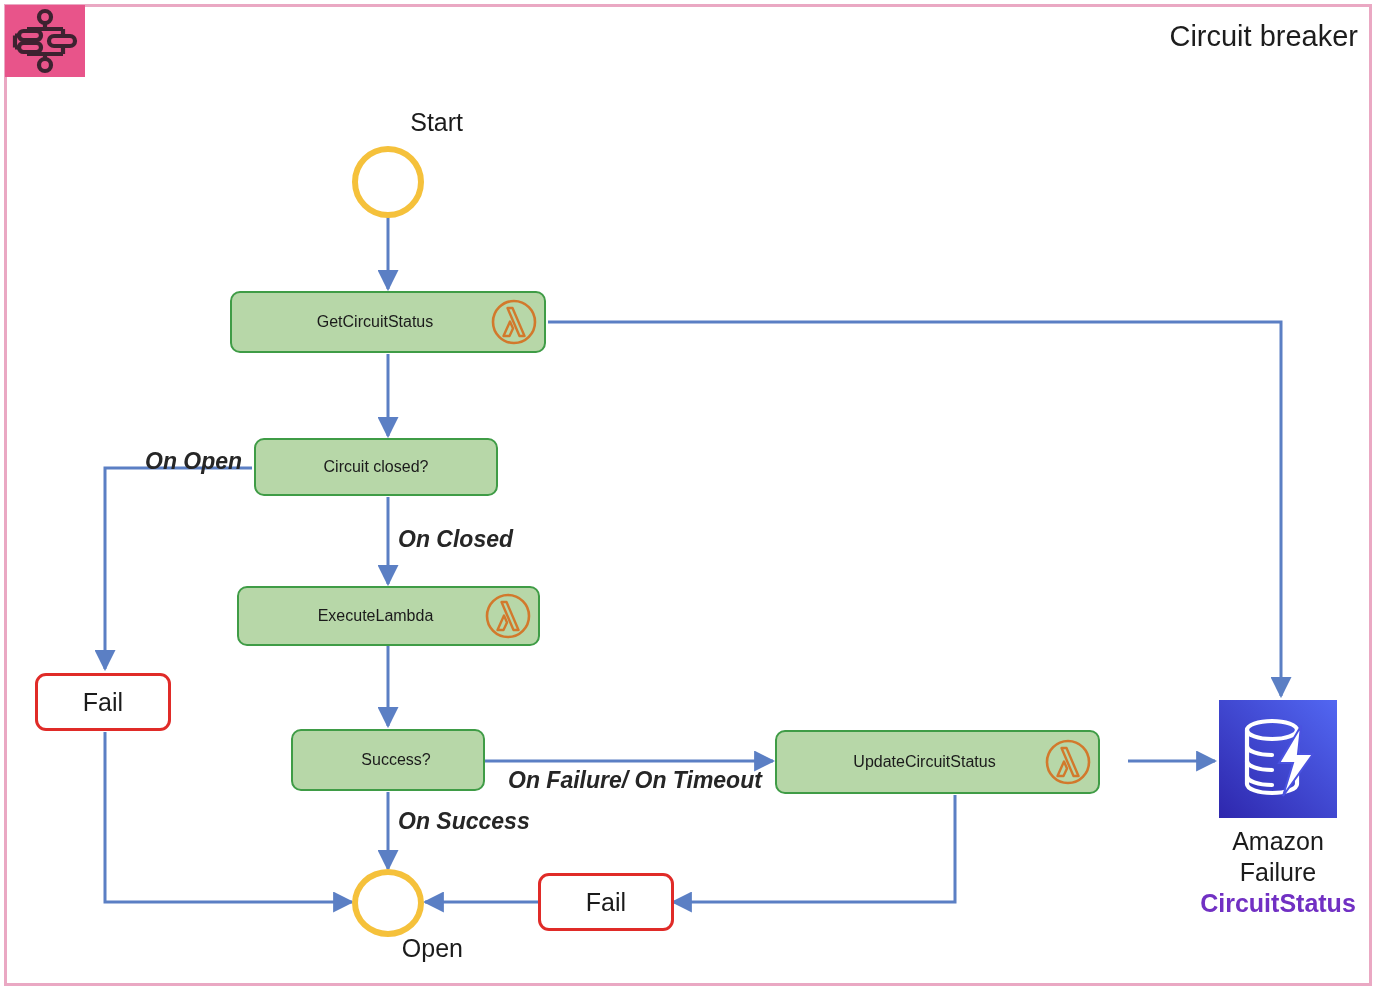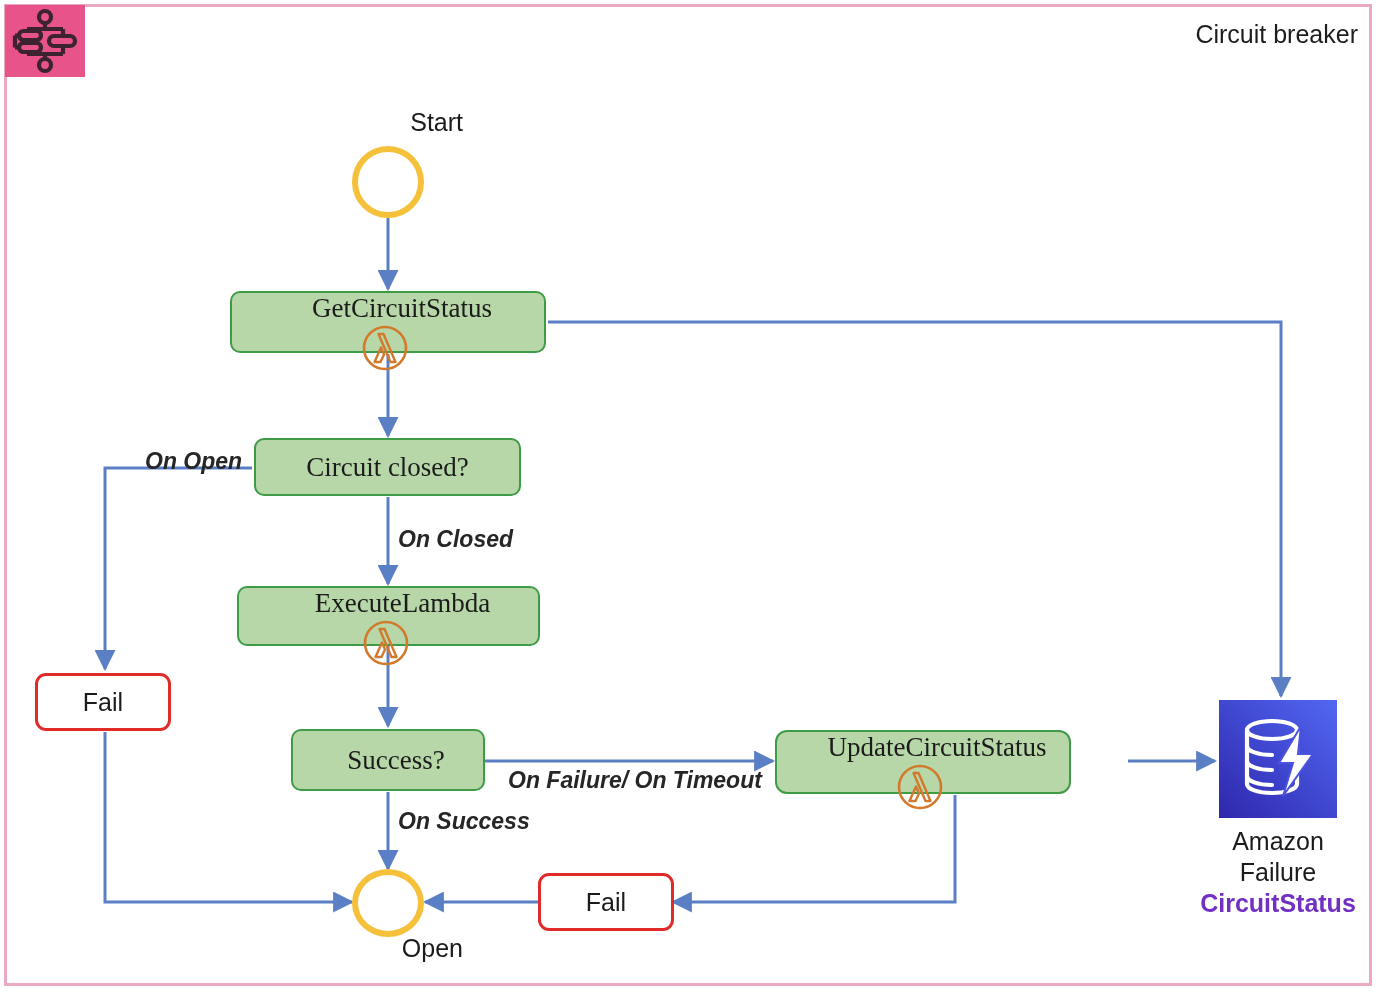--- a/index.html
+++ b/index.html
@@ -25,21 +25,21 @@
     width: 1368px;
     height: 982px;
     border: 3px solid #eaa8c3;
     box-sizing: border-box;
     background: transparent;
   }
   #group-title {
     position: absolute;
     right: 22px;
     top: 20px;
-    font-size: 25px;
+    font-size: 29px;
     color: #1d1d1d;
     font-family: "Liberation Sans", sans-serif;
     white-space: nowrap;
   }
   
   #sm-badge {
     position: absolute;
     left: 5px;
     top: 5px;
     width: 80px;
@@ -64,23 +64,22 @@
     box-sizing: border-box;
     display: flex;
     align-items: center;
     justify-content: center;
   }
   .task-node {
     background: #b7d7a8;
     border: 2.5px solid #3f9c46;
     border-radius: 10px;
     color: #1b1b1b;
-    font-size: 27px;
-    font-family: Liberation Serif, serif;
-    flex-direction: column;
+    font-size: 16px;
+    font-family: Liberation Sans, sans-serif;
   }
   .task-node .node-label { padding: 0 6px; }
   .task-node.with-icon { justify-content: flex-start; }
   .task-node.with-icon .node-label {
     flex: 1;
     text-align: center;
     padding-left: 34px;
   }
   .lambda-icon {
     width: 48px;
@@ -207,40 +206,40 @@
     <span class="node-label">GetCircuitStatus</span>
     <span class="lambda-icon">
       <svg width="48" height="48" viewBox="0 0 48 48" xmlns="http://www.w3.org/2000/svg">
         <circle cx="24" cy="24" r="21" fill="none" stroke="#d2792c" stroke-width="2.6"></circle>
         <path d="M17.5 10 L22.5 10 L34.5 38 L29.5 38 Z" fill="none" stroke="#d2792c" stroke-width="2.4" stroke-linejoin="round"></path>
         <path d="M13.5 38 L20 23.5 L23 30.5 L19.5 38 Z" fill="none" stroke="#d2792c" stroke-width="2.4" stroke-linejoin="round"></path>
       </svg>
     </span>
   </div>
 
-  <div class="node task-node" style="left:254px; top:438px; width:267px; height:58px;">
+  <div class="node task-node" style="left:254px; top:438px; width:244px; height:58px;">
     <span class="node-label">Circuit  closed?</span>
   </div>
 
   <div class="node task-node with-icon" style="left:237px; top:586px; width:303px; height:60px;">
     <span class="node-label">ExecuteLambda</span>
     <span class="lambda-icon">
       <svg width="48" height="48" viewBox="0 0 48 48" xmlns="http://www.w3.org/2000/svg">
         <circle cx="24" cy="24" r="21" fill="none" stroke="#d2792c" stroke-width="2.6"></circle>
         <path d="M17.5 10 L22.5 10 L34.5 38 L29.5 38 Z" fill="none" stroke="#d2792c" stroke-width="2.4" stroke-linejoin="round"></path>
         <path d="M13.5 38 L20 23.5 L23 30.5 L19.5 38 Z" fill="none" stroke="#d2792c" stroke-width="2.4" stroke-linejoin="round"></path>
       </svg>
     </span>
   </div>
 
   <div class="node task-node" style="left:291px; top:729px; width:194px; height:62px;padding-left:16px;">
     <span class="node-label">Success?</span>
   </div>
 
-  <div class="node task-node with-icon" style="left:775px; top:730px; width:296px; height:64px;border-radius:12px;">
+  <div class="node task-node with-icon" style="left:775px; top:730px; width:325px; height:64px;">
     <span class="node-label">UpdateCircuitStatus</span>
     <span class="lambda-icon">
       <svg width="48" height="48" viewBox="0 0 48 48" xmlns="http://www.w3.org/2000/svg">
         <circle cx="24" cy="24" r="21" fill="none" stroke="#d2792c" stroke-width="2.6"></circle>
         <path d="M17.5 10 L22.5 10 L34.5 38 L29.5 38 Z" fill="none" stroke="#d2792c" stroke-width="2.4" stroke-linejoin="round"></path>
         <path d="M13.5 38 L20 23.5 L23 30.5 L19.5 38 Z" fill="none" stroke="#d2792c" stroke-width="2.4" stroke-linejoin="round"></path>
       </svg>
     </span>
   </div>
 

